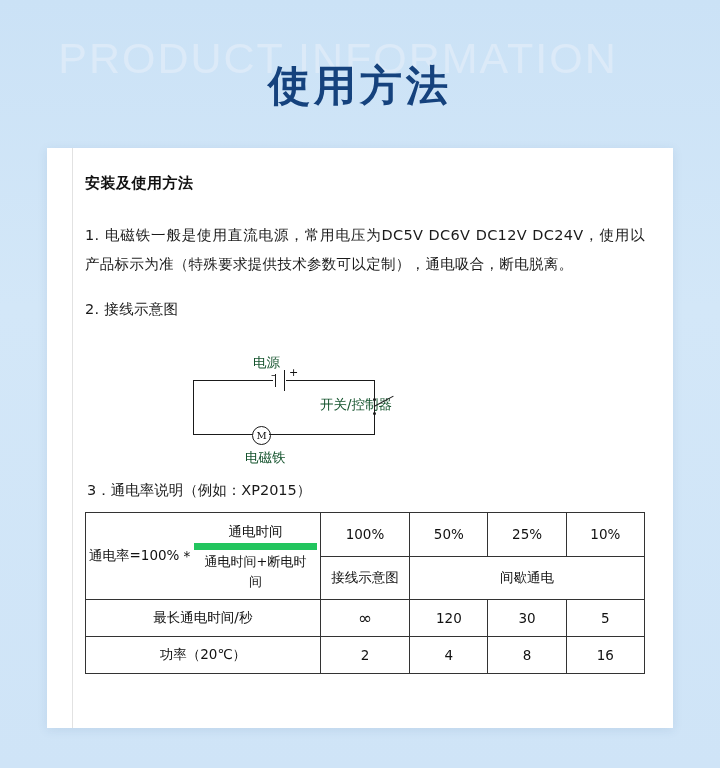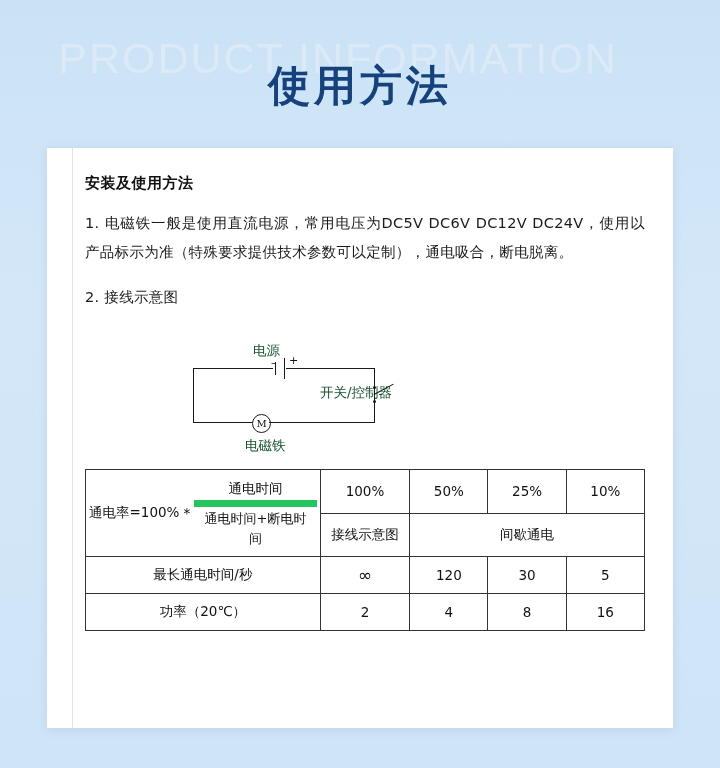--- a/index.html
+++ b/index.html
@@ -67,21 +67,21 @@
     left: 38px;
     top: 26px;
     right: 28px;
     bottom: 20px;
   }
   .section-title {
     font-size: 15px;
     font-weight: bold;
     color: #111;
     font-family: "DejaVu Sans", sans-serif;
-    margin: 0 0 16px 0;
+    margin: 0 0 28px 0;
     letter-spacing: 0.5px;
   }
   .para {
     font-size: 14.5px;
     line-height: 29px;
     color: #1a1a1a;
     font-family: "DejaVu Sans", sans-serif;
     margin: 0 0 16px 0;
     text-align: justify;
     letter-spacing: 0.3px;
@@ -230,20 +230,21 @@
 
         <div class="wire h-wire" style="left:108px; top:102px; width:60px;"></div>
         <div class="coil-circle" style="left:167px; top:94px;">M</div>
         <div class="wire h-wire" style="left:184px; top:102px; width:106px;"></div>
 
         <div class="sw-dot" style="left:288px; top:66px;"></div>
         <div class="sw-line" style="left:289px; top:74px;"></div>
         <div class="sw-dot" style="left:288px; top:80px;"></div>
       </div>
 
+      <div class="table-note">3．通电率说明（例如：XP2015）</div>
 
       <table class="spec">
         <tbody>
           <tr>
             <td rowspan="2" style="width:42%;">
               <div class="eq-wrap">
                 <span class="nowrap">通电率=100%</span>
                 <span class="nowrap">*</span>
                 <span class="frac">
                   <span class="num">通电时间</span>

